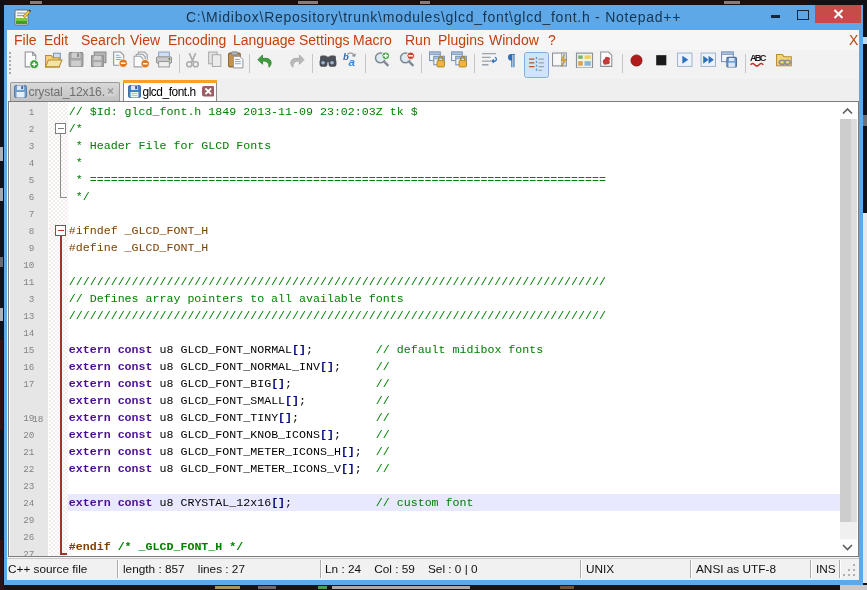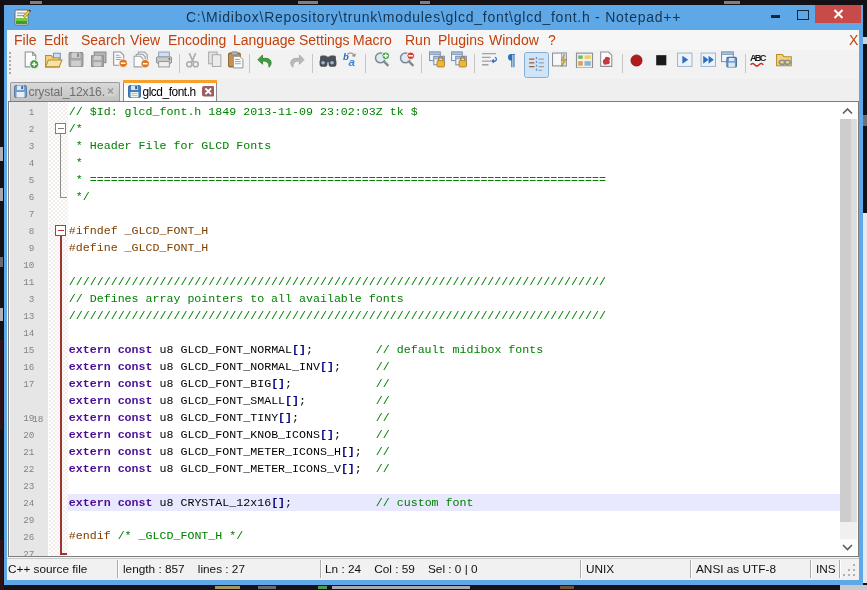--- a/index.html
+++ b/index.html
@@ -338,21 +338,21 @@
 <div class="cl" style="left:68px;top:205.0px;padding-left:0.8px;"><span class="c">/////////////////////////////////////////////////////////////////////////////</span></div>
 <div class="cl" style="left:68px;top:239.0px;padding-left:0.8px;"><span class="k">extern</span> <span class="k">const</span> u8 GLCD_FONT_NORMAL<span class="b">[]</span>;         <span class="c">// default midibox fonts</span></div>
 <div class="cl" style="left:68px;top:256.0px;padding-left:0.8px;"><span class="k">extern</span> <span class="k">const</span> u8 GLCD_FONT_NORMAL_INV<span class="b">[]</span>;     <span class="c">//</span></div>
 <div class="cl" style="left:68px;top:273.0px;padding-left:0.8px;"><span class="k">extern</span> <span class="k">const</span> u8 GLCD_FONT_BIG<span class="b">[]</span>;            <span class="c">//</span></div>
 <div class="cl" style="left:68px;top:290.0px;padding-left:0.8px;"><span class="k">extern</span> <span class="k">const</span> u8 GLCD_FONT_SMALL<span class="b">[]</span>;          <span class="c">//</span></div>
 <div class="cl" style="left:68px;top:307.0px;padding-left:0.8px;"><span class="k">extern</span> <span class="k">const</span> u8 GLCD_FONT_TINY<span class="b">[]</span>;           <span class="c">//</span></div>
 <div class="cl" style="left:68px;top:324.0px;padding-left:0.8px;"><span class="k">extern</span> <span class="k">const</span> u8 GLCD_FONT_KNOB_ICONS<span class="b">[]</span>;     <span class="c">//</span></div>
 <div class="cl" style="left:68px;top:341.0px;padding-left:0.8px;"><span class="k">extern</span> <span class="k">const</span> u8 GLCD_FONT_METER_ICONS_H<span class="b">[]</span>;  <span class="c">//</span></div>
 <div class="cl" style="left:68px;top:358.0px;padding-left:0.8px;"><span class="k">extern</span> <span class="k">const</span> u8 GLCD_FONT_METER_ICONS_V<span class="b">[]</span>;  <span class="c">//</span></div>
 <div class="cl" style="left:68px;top:392.0px;padding-left:0.8px;"><span class="k">extern</span> <span class="k">const</span> u8 CRYSTAL_12x16<span class="b">[]</span>;            <span class="c">// custom font</span></div>
-<div class="cl" style="left:68px;top:425px;padding-left:0.8px;"><span class="p">#endif</span> <span class="c">/* _GLCD_FONT_H */</span></div>
+<div class="cl" style="left:68px;top:436px;padding-left:0.8px;font-weight:bold;"><span class="p">#endif</span> <span class="c">/* _GLCD_FONT_H */</span></div>
 </div>
 <div class="abs" style="left:839.8px;top:102.3px;width:17.2px;height:453.6px;background:#F0F0F0;"></div>
 <div class="abs" style="left:839.8px;top:102.3px;width:17.2px;height:17px;background:#FDFDFD;"></div>
 <svg class="abs" style="left:842.4px;top:107.5px;" width="11" height="7" viewBox="0 0 11 7">
 <path d="M1 5.5 L5.5 1 L10 5.5" fill="none" stroke="#5a5a5a" stroke-width="1.6"></path>
     </svg>
 <div class="abs" style="left:839.8px;top:538.9px;width:17.2px;height:17px;background:#FDFDFD;"></div>
 <svg class="abs" style="left:842.4px;top:543.9px;" width="11" height="7" viewBox="0 0 11 7">
 <path d="M1 1 L5.5 5.5 L10 1" fill="none" stroke="#5a5a5a" stroke-width="1.6"></path>
     </svg>

